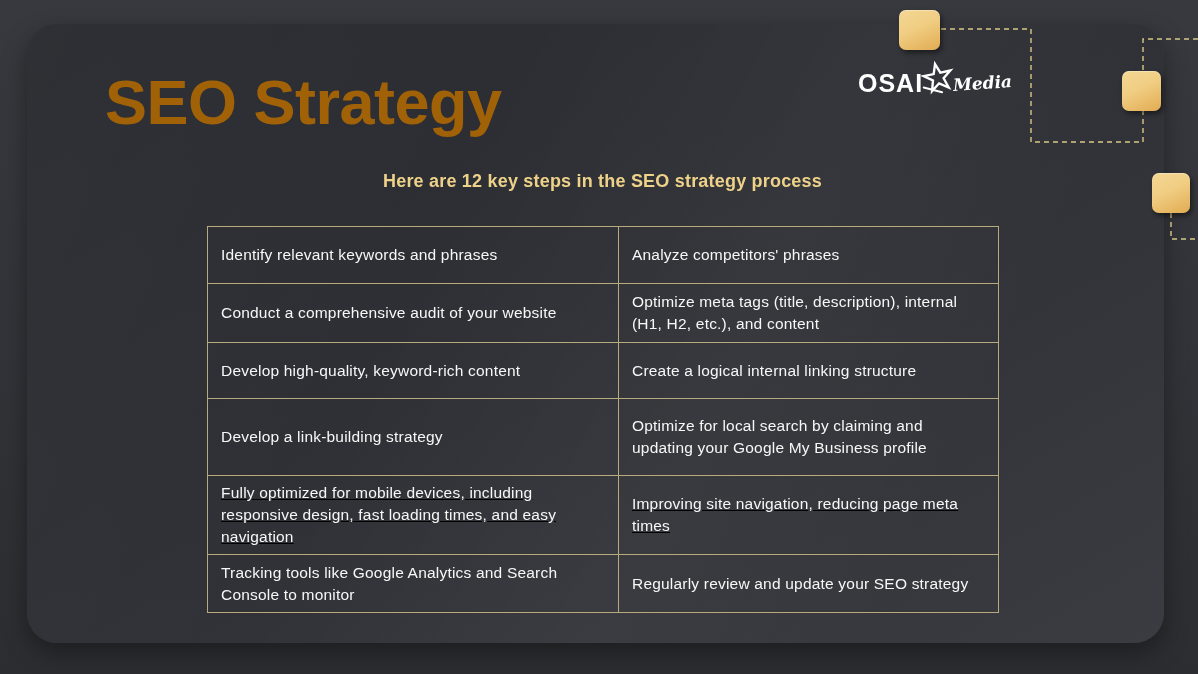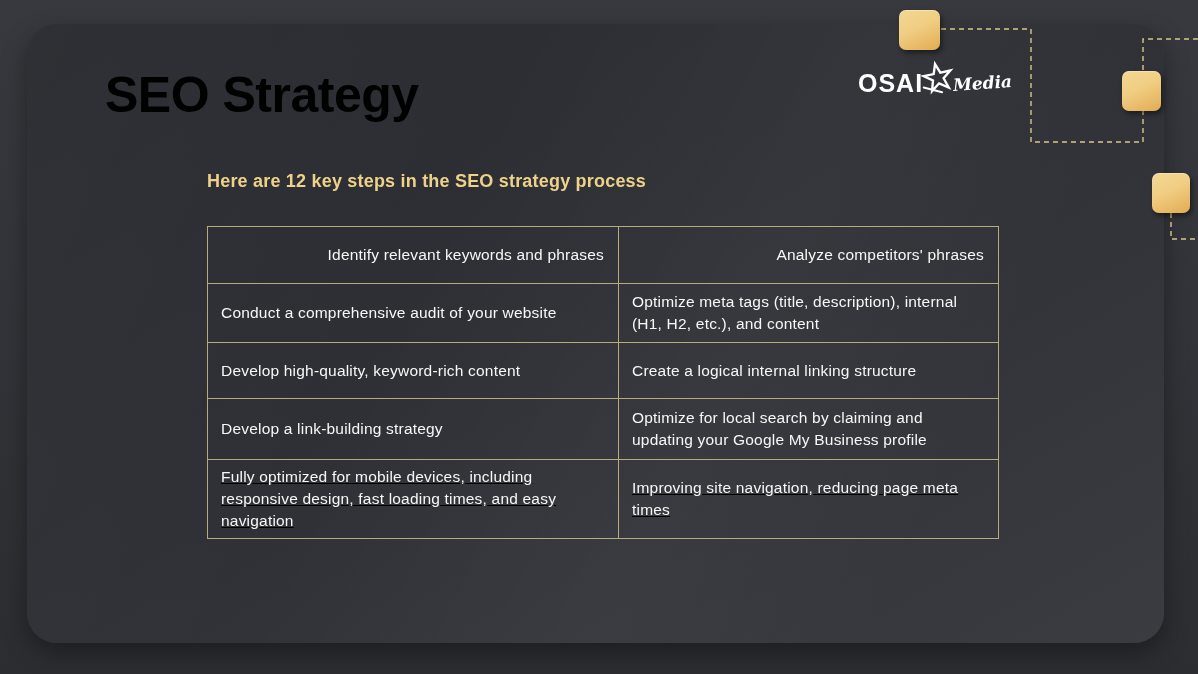--- a/index.html
+++ b/index.html
@@ -41,24 +41,24 @@
     z-index: 3;
   }
   .gold-square.sq-a { left: 899px; top: 10px;  width: 41px; height: 40px; }
   .gold-square.sq-b { left: 1122px; top: 71px; width: 39px; height: 40px; }
   .gold-square.sq-c { left: 1152px; top: 173px; width: 38px; height: 40px; }
   
   .content { position: absolute; inset: 0; z-index: 4; }
   .page-title {
     position: absolute;
     left: 105px; top: 66px;
-    font-size: 50px;
+    font-size: 63px;
     font-weight: 700;
     letter-spacing: -0.5px;
-    color: #000000;
+    color: #a16207;
   }
   .logo {
     position: absolute;
     left: 858px; top: 64px;
     display: flex;
     align-items: center;
     color: #ffffff;
     height: 38px;
   }
   .logo-text {
@@ -72,21 +72,21 @@
     font-style: italic;
     font-weight: 700;
     font-size: 17px;
     margin-left: 2px;
     transform: rotate(-4deg);
   }
   .subtitle {
     position: absolute;
     left: 207px; top: 171px;
     width: 791px;
-    text-align: left;
+    text-align: center;
     font-size: 18px;
     font-weight: 700;
     color: #eed289;
     letter-spacing: 0.2px;
   }
   
   .steps-table {
     position: absolute;
     left: 207px; top: 226px;
     width: 791px;
@@ -97,24 +97,24 @@
     border: 1px solid #b7aa7c;
     color: #f7f7f7;
     font-size: 15.5px;
     line-height: 1.42;
     padding: 6px 14px 6px 13px;
     vertical-align: middle;
     letter-spacing: 0.2px;
   }
   .steps-table col.c1 { width: 411px; }
   .steps-table col.c2 { width: 380px; }
-  .steps-table tr:nth-child(1) { height: 57px; text-align: right; }
+  .steps-table tr:nth-child(1) { height: 57px; }
   .steps-table tr:nth-child(2) { height: 59px; }
   .steps-table tr:nth-child(3) { height: 56px; }
-  .steps-table tr:nth-child(4) { height: 61px; }
+  .steps-table tr:nth-child(4) { height: 77px; }
   .steps-table tr:nth-child(5) { height: 71px; text-decoration: underline; }
   .steps-table tr:nth-child(6) { height: 58px; }
 </style>
 </head>
 <body>
 
 <div class="slide-card"></div>
 
 <svg class="dash-overlay" width="1198" height="674" viewBox="0 0 1198 674" xmlns="http://www.w3.org/2000/svg">
   <g fill="none" stroke="#d9c786" stroke-width="1.4" stroke-dasharray="5,4">
@@ -166,16 +166,20 @@
         <td>Create a logical internal linking structure</td>
       </tr>
       <tr>
         <td>Develop a link-building strategy</td>
         <td>Optimize for local search by claiming and updating your Google My Business profile</td>
       </tr>
       <tr>
         <td>Fully optimized for mobile devices, including responsive design, fast loading times, and easy navigation</td>
         <td>Improving site navigation, reducing page meta times</td>
       </tr>
+      <tr>
+        <td>Tracking tools like Google Analytics and Search Console to monitor</td>
+        <td>Regularly review and update your SEO strategy</td>
+      </tr>
     </tbody>
   </table>
 
 </div>
 
 </body></html>

